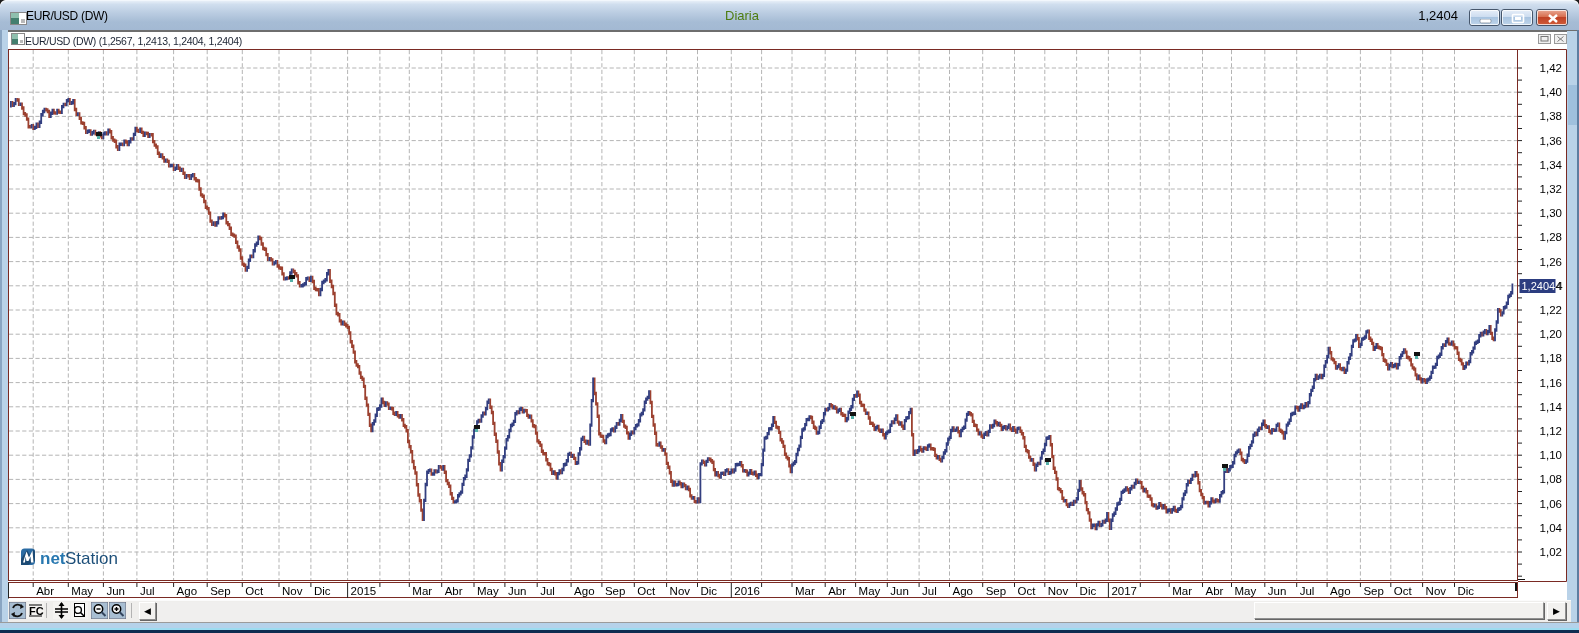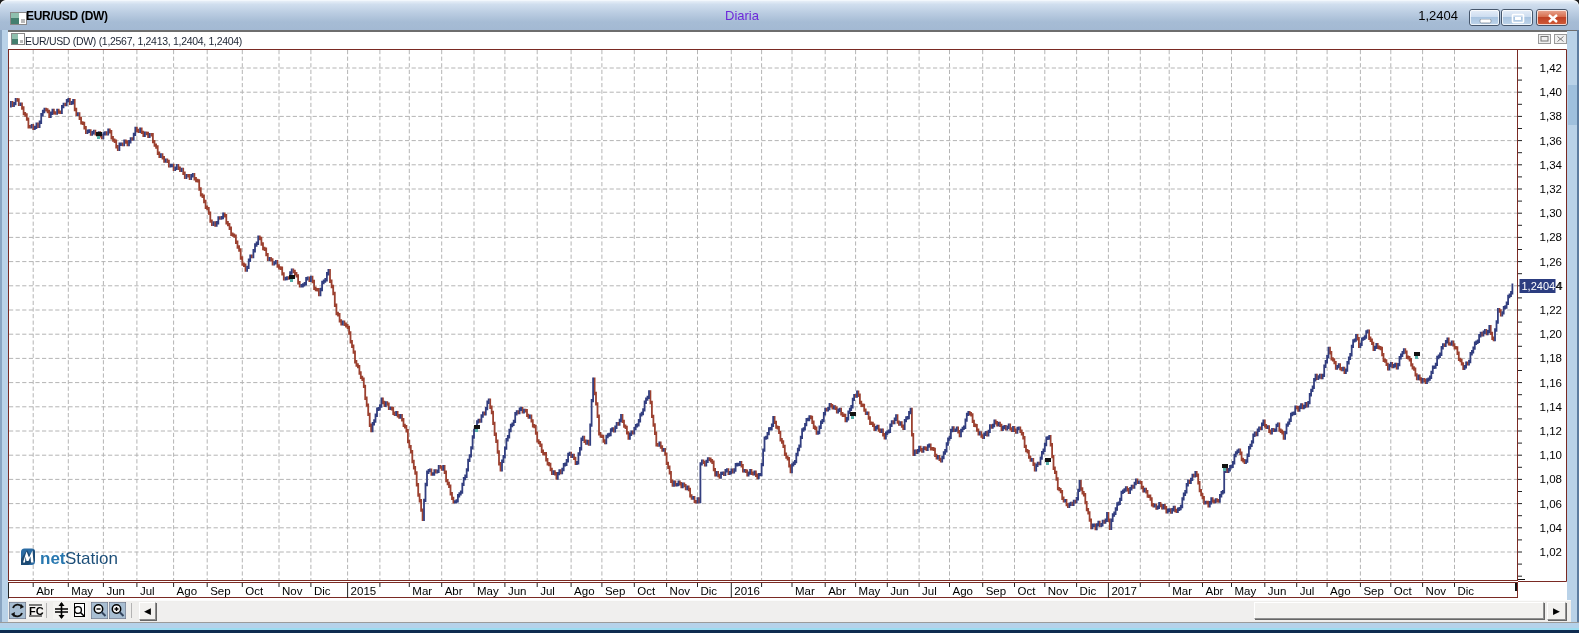--- a/index.html
+++ b/index.html
@@ -281,22 +281,22 @@
 <div id="title"></div>
 <div id="tgrey"></div>
 <div id="sub"></div>
 
 <svg style="position:absolute;left:10px;top:12px" width="17" height="13">
       <rect x="0.5" y="0.5" width="16" height="12" fill="#fff" stroke="#888"></rect>
       <rect x="1" y="1" width="8" height="11" fill="#8fbfae"></rect>
       <rect x="1" y="6" width="8" height="6" fill="#437f6f"></rect>
       <rect x="11" y="7" width="4" height="4" fill="#b9b9b9"></rect>
     </svg>
-<div style="position:absolute;left:26px;top:0;height:14px;line-height:32px;font-size:12px;font-weight:bold;color:#000;letter-spacing:-0.3px">EUR/USD (DW)</div>
-<div style="position:absolute;left:712px;top:0;width:60px;height:36px;line-height:32px;font-size:13px;color:#6d28d9;text-align:center">Diaria</div>
+<div style="position:absolute;left:26px;top:0;height:14px;line-height:32px;font-size:12px;font-weight:normal;color:#000;letter-spacing:-0.3px">EUR/USD (DW)</div>
+<div style="position:absolute;left:712px;top:0;width:60px;height:36px;line-height:32px;font-size:13px;color:#4d7c0f;text-align:center">Diaria</div>
 <div style="position:absolute;left:1396px;top:0;width:62px;height:30px;line-height:32px;font-size:13px;color:#000;text-align:right">1,2404</div>
 <div class="wbtn" id="bmin" style="left:1469px;width:31px">
       <div class="inner"></div>
       <svg style="position:absolute;left:8px;top:9px" width="15" height="5">
         <rect x="2" y="0" width="11" height="4" rx="1.5" fill="#fff" stroke="#7d8a99" stroke-width="0.8"></rect>
       </svg>
     </div>
 <div class="wbtn" id="bmax" style="left:1501px;width:32px">
       <div class="inner"></div>
       <svg style="position:absolute;left:9px;top:3px" width="14" height="11">

